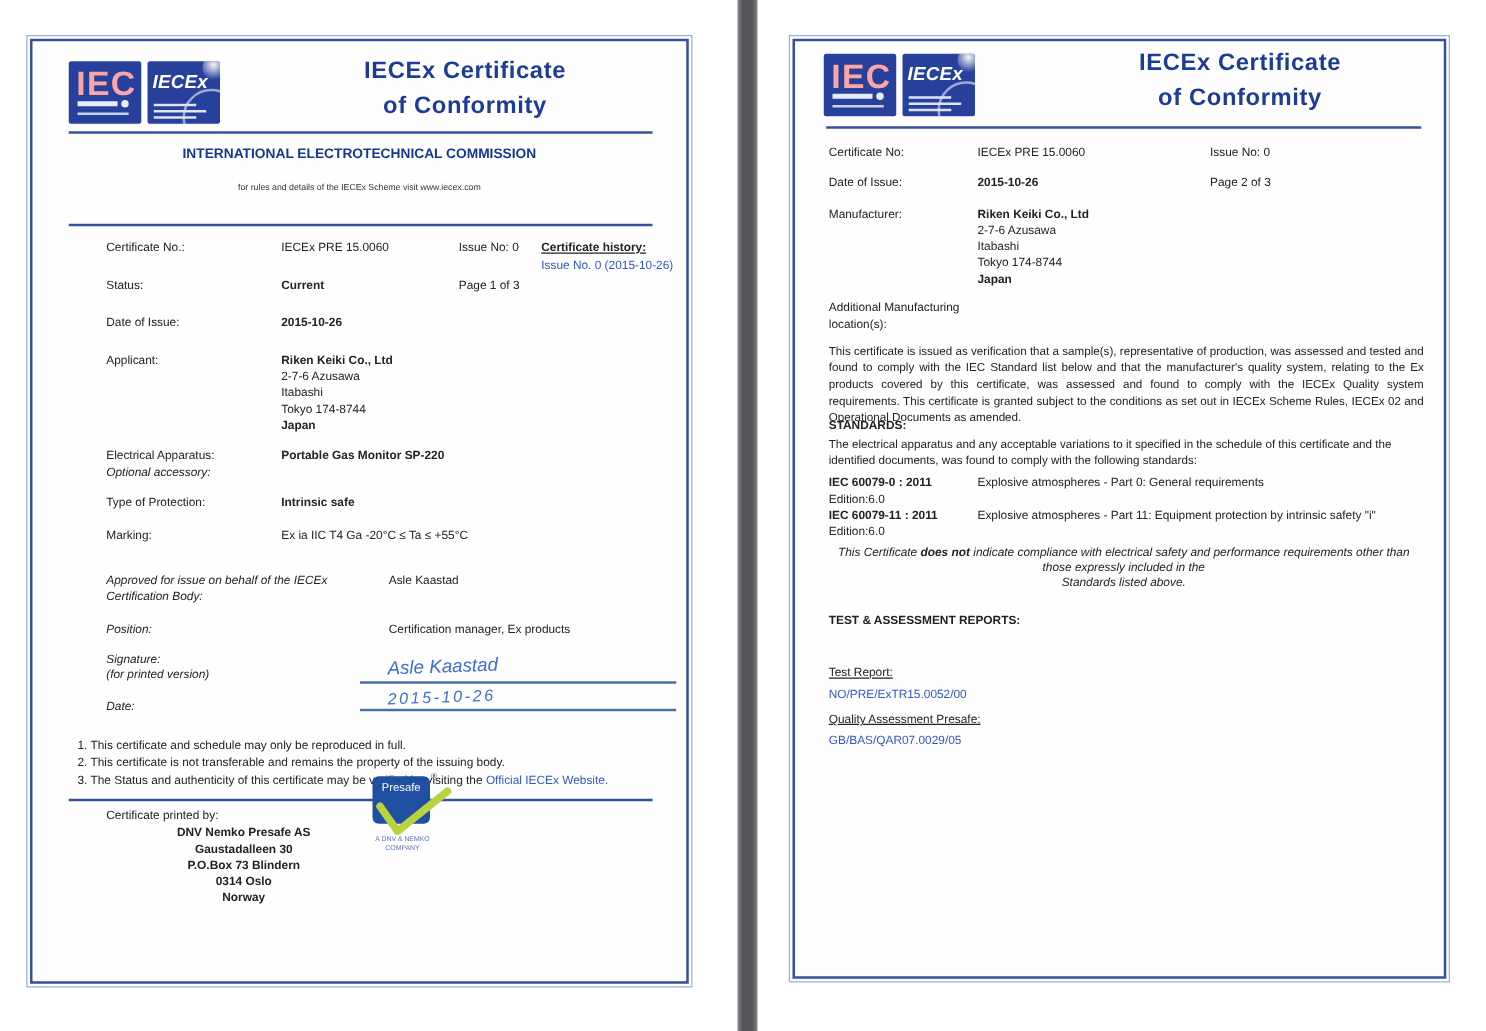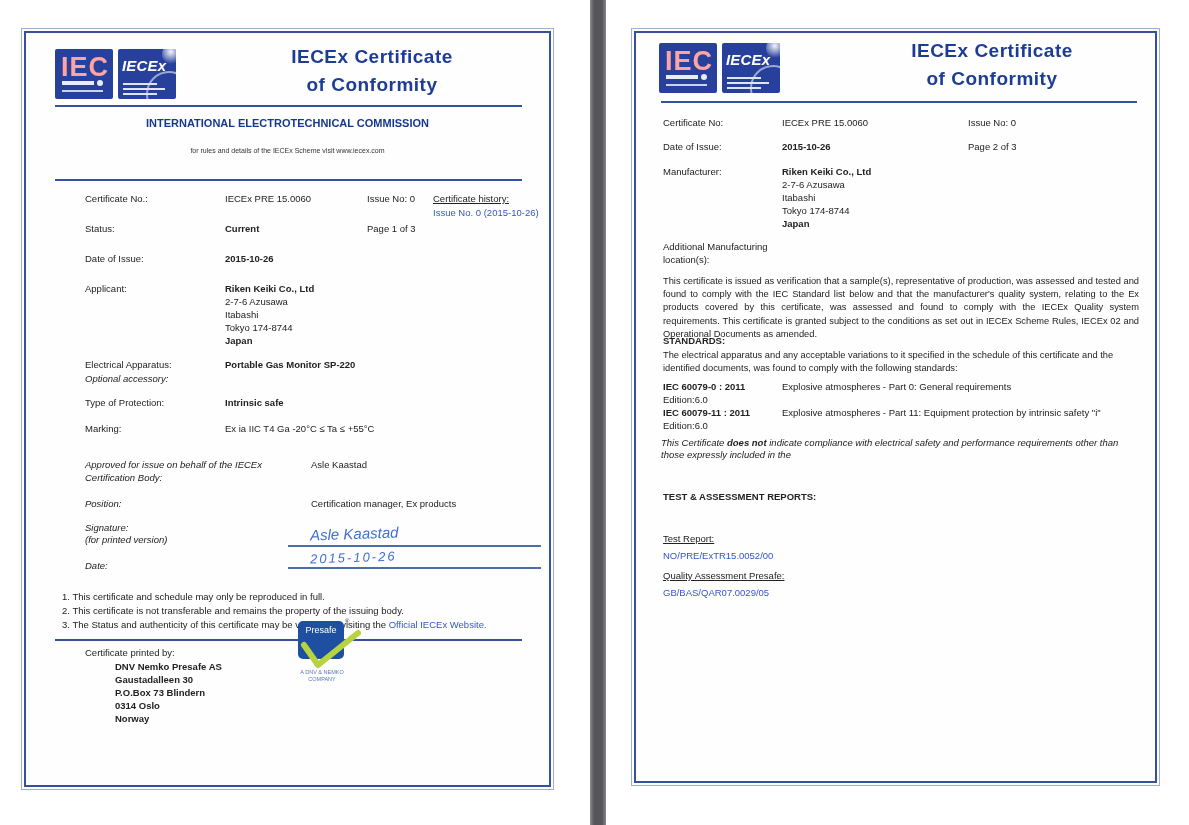--- a/index.html
+++ b/index.html
@@ -12,21 +12,21 @@
 
   .page { position:absolute; background:#fffefe; border:1px solid #9db0d4; }
   .frame { position:absolute; inset:2px; border:2px solid #35509c; pointer-events:none; }
 
   .t { position:absolute; font-size:9.5px; color:#222; white-space:nowrap; line-height:12px; }
   .b { font-weight:bold; }
   .i { font-style:italic; }
   .u { text-decoration:underline; }
   .link { color:#3355cc; }
   .wrap { white-space:normal; }
-  .ctr { }
+  .ctr { text-align:center; }
 
   .rule { position:absolute; height:2px; background:#35509c; }
 
   .title { position:absolute; text-align:center; font-weight:bold; color:#1c3c96;
            font-size:19px; line-height:28px; letter-spacing:.5px; }
 
   .org1 { position:absolute; width:100%; text-align:center; font-weight:bold; color:#15388f; font-size:11px; }
   .org2 { position:absolute; width:100%; text-align:center; font-weight:bold; color:#2a4aa2; font-size:10.5px; }
   .org3 { position:absolute; width:100%; text-align:center; color:#333; font-size:7px; }
 
@@ -93,21 +93,21 @@
     <div class="rule" style="left:33px; top:76px; width:467px;"></div>
 
     <div class="org1" style="top:88px;">INTERNATIONAL ELECTROTECHNICAL COMMISSION</div>
     <div class="org3" style="top:118px;">for rules and details of the IECEx Scheme visit www.iecex.com</div>
 
     <div class="rule" style="left:33px; top:150px; width:467px;"></div>
 
     <span class="t" style="left:63px; top:164px;">Certificate No.:</span>
     <span class="t" style="left:203px; top:164px;">IECEx PRE 15.0060</span>
     <span class="t" style="left:345px; top:164px;">Issue No: 0</span>
-    <span class="t u" style="left:411px; top:164px;">Certificate history:</span>
+    <span class="t u" style="left:411px; top:164px;font-weight:bold;">Certificate history:</span>
     <span class="t link" style="left:411px; top:178px;">Issue No. 0 (2015-10-26)</span>
 
     <span class="t" style="left:63px; top:194px;">Status:</span>
     <span class="t b" style="left:203px; top:194px;">Current</span>
     <span class="t" style="left:345px; top:194px;">Page 1 of 3</span>
 
     <span class="t" style="left:63px; top:224px;">Date of Issue:</span>
     <span class="t b" style="left:203px; top:224px;">2015-10-26</span>
 
     <span class="t" style="left:63px; top:254px;">Applicant:</span>
@@ -220,20 +220,21 @@
 
     <span class="t b" style="left:31px; top:352px;">IEC 60079-0 : 2011</span>
     <span class="t" style="left:31px; top:365px;">Edition:6.0</span>
     <span class="t" style="left:150px; top:352px;">Explosive atmospheres - Part 0: General requirements</span>
 
     <span class="t b" style="left:31px; top:378px;">IEC 60079-11 : 2011</span>
     <span class="t" style="left:31px; top:391px;">Edition:6.0</span>
     <span class="t" style="left:150px; top:378px;">Explosive atmospheres - Part 11: Equipment protection by intrinsic safety "i"</span>
 
     <div class="t i ctr wrap" style="left:29px; top:408px; width:476px;"><span>This Certificate </span><span class="b">does not</span><span> indicate compliance with electrical safety and performance requirements other than those expressly included in the</span></div>
+    <div class="t i ctr" style="left:29px; top:432px; width:476px;">Standards listed above.</div>
 
     <span class="t b" style="left:31px; top:462px;">TEST &amp; ASSESSMENT REPORTS:</span>
 
     <span class="t u" style="left:31px; top:504px;">Test Report:</span>
     <span class="t link" style="left:31px; top:521px;">NO/PRE/ExTR15.0052/00</span>
 
     <span class="t u" style="left:31px; top:541px;">Quality Assessment Presafe:</span>
     <span class="t link" style="left:31px; top:558px;">GB/BAS/QAR07.0029/05</span>
   </div>
 

